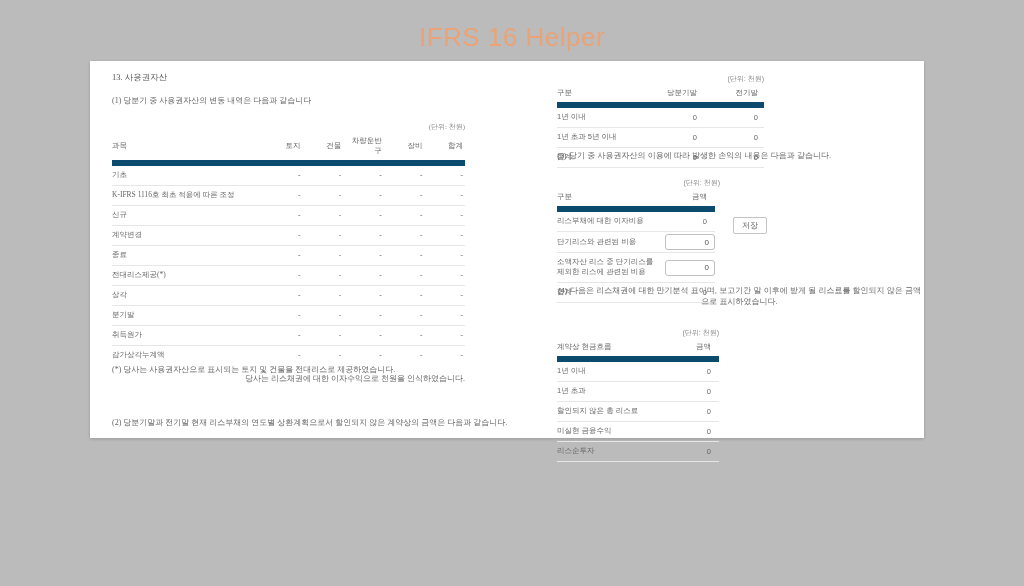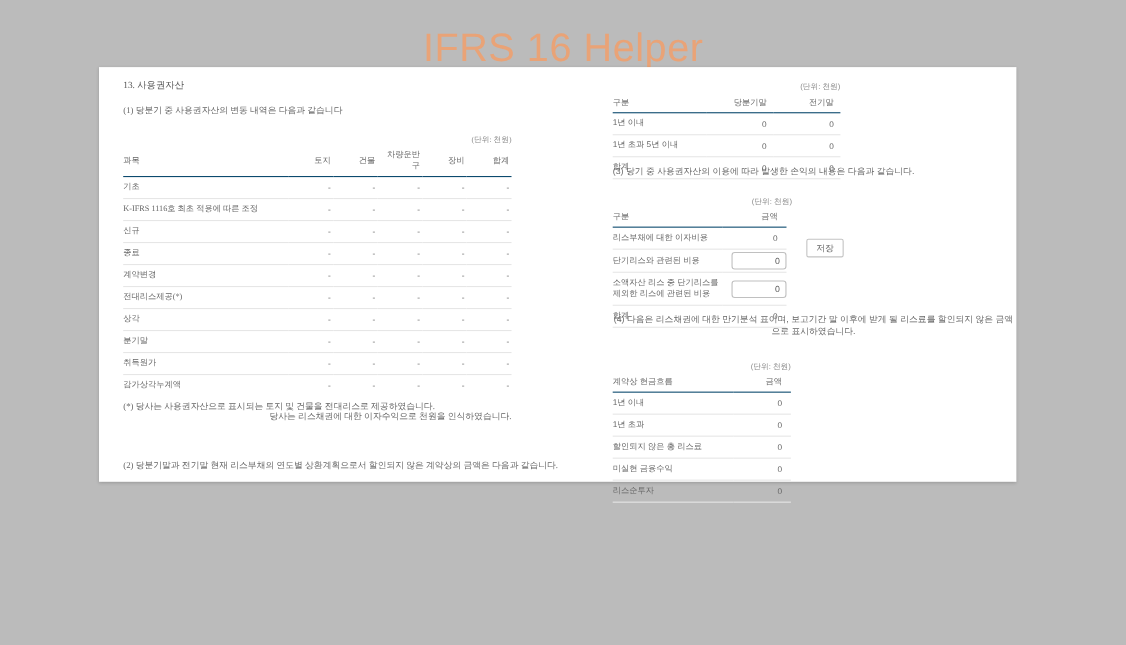--- a/index.html
+++ b/index.html
@@ -7,21 +7,21 @@
     width: 1024px; height: 586px;
     overflow: hidden;
     background: #bbbbbb;
     font-family: "Liberation Sans", sans-serif;
   }
   .app { position: relative; width: 1024px; height: 586px; }
 
   .app-title {
     position: absolute; top: 22px; left: 0; width: 100%;
     text-align: center;
-    font-size: 36px; color: #e9a377; letter-spacing: 0.5px;
+    font-size: 26px; color: #e9a377; letter-spacing: 0.5px;
   }
 
   .card {
     position: absolute; left: 90px; top: 61px;
     width: 834px; height: 377px;
     background: #ffffff;
     box-shadow: 0 1px 3px rgba(0,0,0,0.18);
   }
 
   .col-left  { position: absolute; left: 22px;  top: 0; width: 353px; height: 377px; font-family: Liberation Serif, serif; }
@@ -58,21 +58,21 @@
 
   table.tbl {
     position: absolute; left: 0;
     border-collapse: collapse; table-layout: fixed;
     font-size: 7.5px; color: #666;
   }
   table.tbl th {
     font-weight: normal; color: #666;
     vertical-align: middle;
     padding: 2px 0 4px 0;
-    border-bottom: 1px solid #0c4a6e;
+    border-bottom: 6px solid #0c4a6e;
   }
   table.tbl td {
     padding: 4px 0 5px 0;
     vertical-align: middle;
     border-bottom: 1px solid #e6e6e6;
   }
   .c-label { text-align: left; }
   .c-num   { text-align: right; }
 
   .l-table th:first-child, .l-table td:first-child { width: 150px; }
@@ -140,29 +140,29 @@
             </tr>
             <tr>
               <td class="c-label">신규</td>
               <td class="c-num">-</td>
               <td class="c-num">-</td>
               <td class="c-num">-</td>
               <td class="c-num">-</td>
               <td class="c-num">-</td>
             </tr>
             <tr>
+              <td class="c-label">계약변경</td>
+              <td class="c-num">-</td>
+              <td class="c-num">-</td>
+              <td class="c-num">-</td>
+              <td class="c-num">-</td>
+              <td class="c-num">-</td>
+            </tr>
+            <tr>
               <td class="c-label">종료</td>
-              <td class="c-num">-</td>
-              <td class="c-num">-</td>
-              <td class="c-num">-</td>
-              <td class="c-num">-</td>
-              <td class="c-num">-</td>
-            </tr>
-            <tr>
-              <td class="c-label">계약변경</td>
               <td class="c-num">-</td>
               <td class="c-num">-</td>
               <td class="c-num">-</td>
               <td class="c-num">-</td>
               <td class="c-num">-</td>
             </tr>
             <tr>
               <td class="c-label">전대리스제공(*)</td>
               <td class="c-num">-</td>
               <td class="c-num">-</td>

